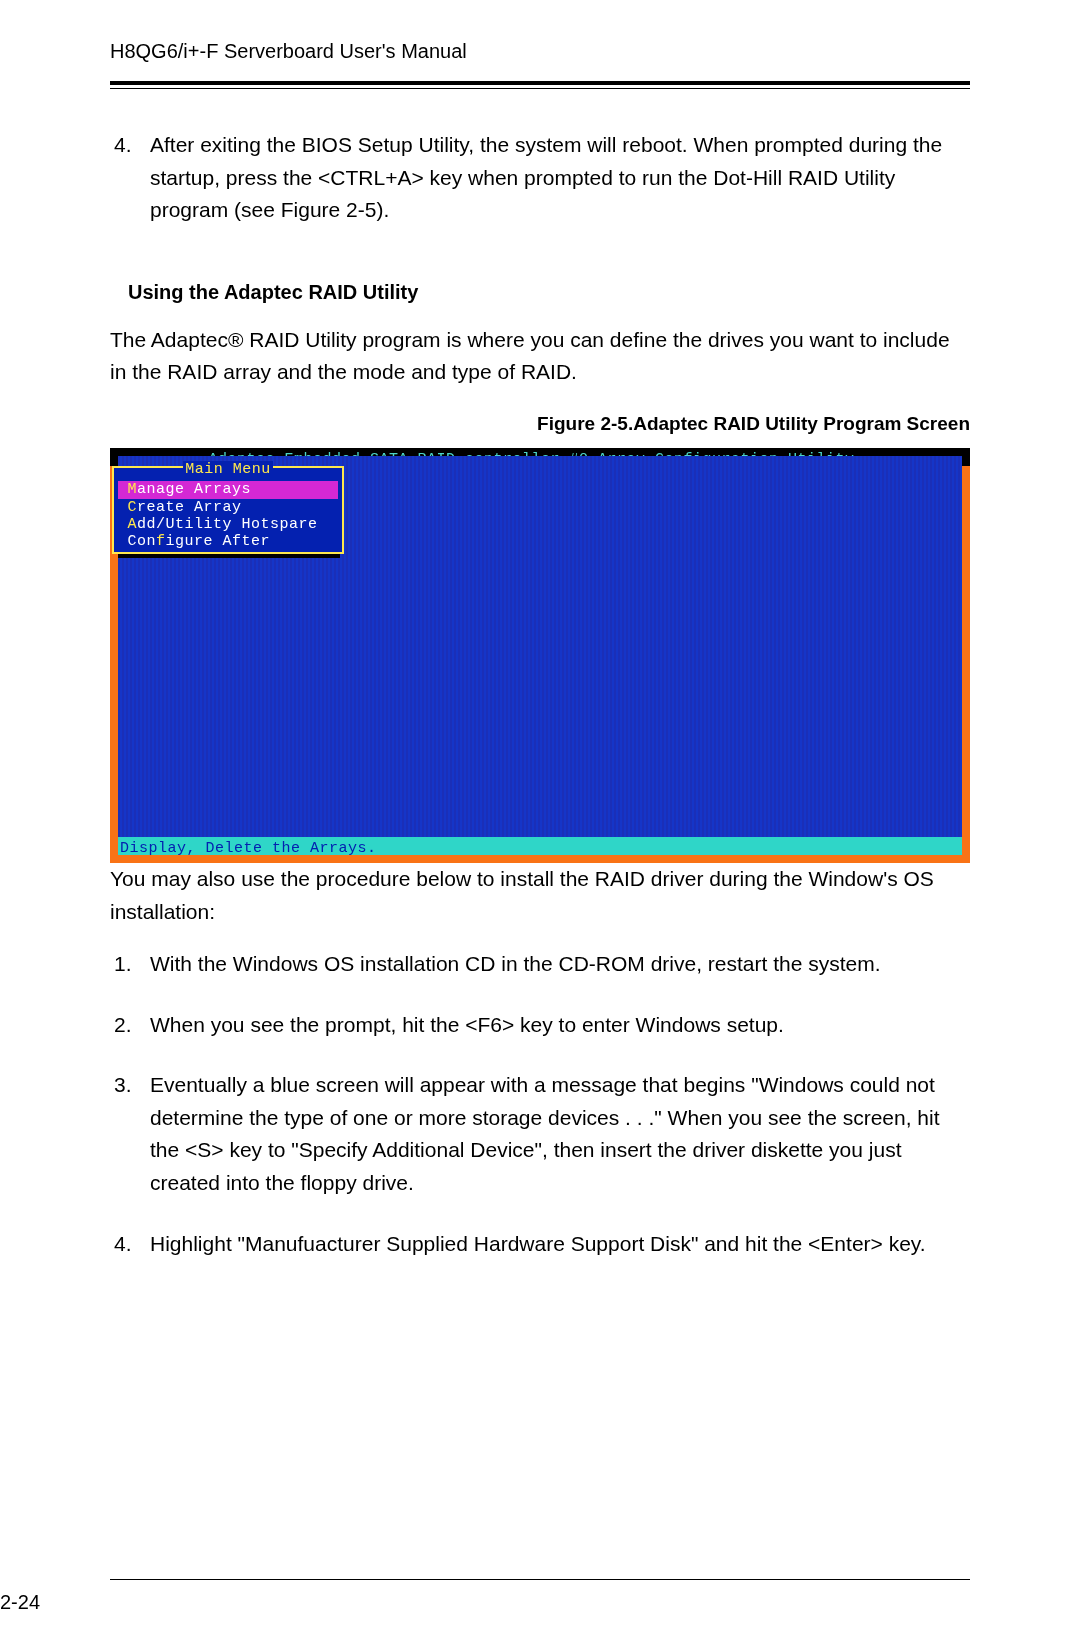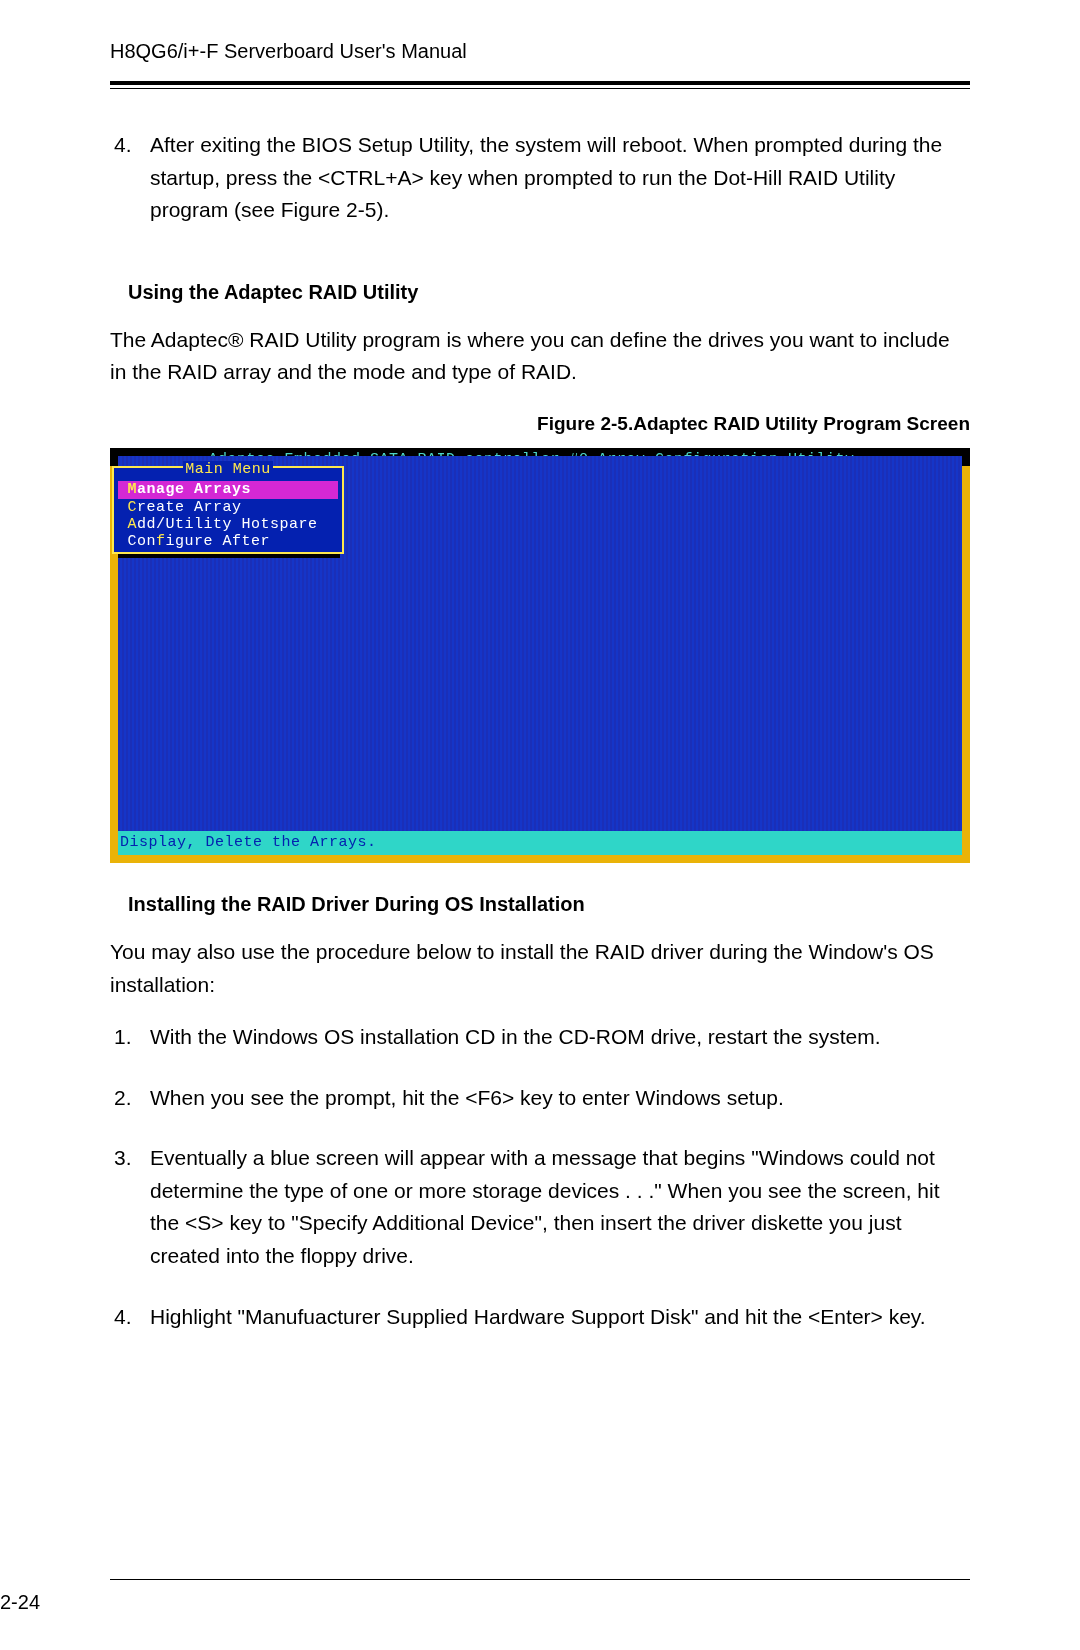--- a/index.html
+++ b/index.html
@@ -53,21 +53,21 @@
   }
   .figure-caption {
     font-weight: bold;
     font-size: 19px;
     text-align: right;
     margin: 14px 0 10px 0;
   }
   .bios-screen {
     width: 100%;
     height: 415px;
-    background: #eab308;
+    background: #f97316;
     position: relative;
     font-family: "Courier New", monospace;
     font-size: 15px;
     letter-spacing: 0.5px;
     overflow: hidden;
   }
   .bios-inner {
     position: absolute;
     top: 8px;
     left: 8px;
@@ -111,37 +111,36 @@
   }
   .menu-item {
     color: #fff;
     white-space: pre;
     line-height: 1.15;
   }
   .menu-item .hl { color: #ffe84d; }
   .menu-item.selected {
     background: #d428d4;
     color: #fff;
-    font-weight: bold;
   }
   .menu-item.selected .hl { color: #ffe84d; }
   .menu-shadow {
     position: absolute;
     top: 26px;
     left: 8px;
     width: 222px;
     height: 84px;
     background: #000;
   }
   .bios-status {
     position: absolute;
     left: 8px;
     right: 8px;
     bottom: 8px;
-    height: 24px;
+    height: 18px;
     background: #2fd6c8;
     color: #0421b0;
     padding-left: 2px;
     white-space: pre;
   }
   ol.steps {
     list-style: none;
     padding-left: 40px;
     margin: 0;
   }
@@ -198,21 +197,20 @@
       <div class="menu-box">
         <div class="menu-title"><span>Main Menu</span></div>
         <div class="menu-item selected"> <span class="hl">M</span><span>anage Arrays</span></div>
         <div class="menu-item"> <span class="hl">C</span><span>reate Array</span></div>
         <div class="menu-item"> <span class="hl">A</span><span>dd/Utility Hotspare</span></div>
         <div class="menu-item"> <span>Con</span><span class="hl">f</span><span>igure After</span></div>
       </div>
       <div class="bios-status">Display, Delete the Arrays.</div>
     </div>
 
-    <div class="section-heading" style="margin-top:26px">Installing the RAID Driver During OS Installation</div>
     <p class="section-para">You may also use the procedure below to install the RAID driver during the Window's OS installation:</p>
 
     <ol class="steps">
       <li>
         <span class="num">1.</span>
         <span>With the Windows OS installation CD in the CD-ROM drive, restart the system.</span>
       </li>
       <li>
         <span class="num">2.</span>
         <span>When you see the prompt, hit the &lt;F6&gt; key to enter Windows setup.</span>

